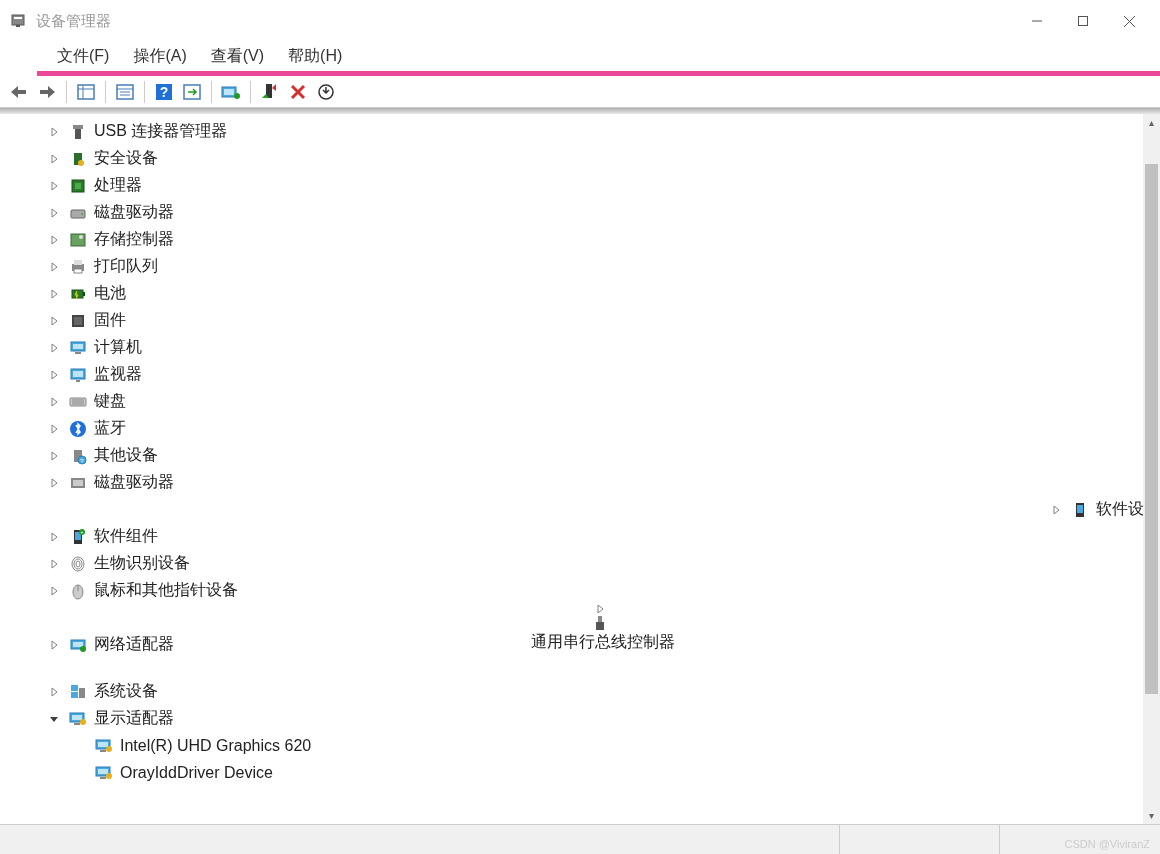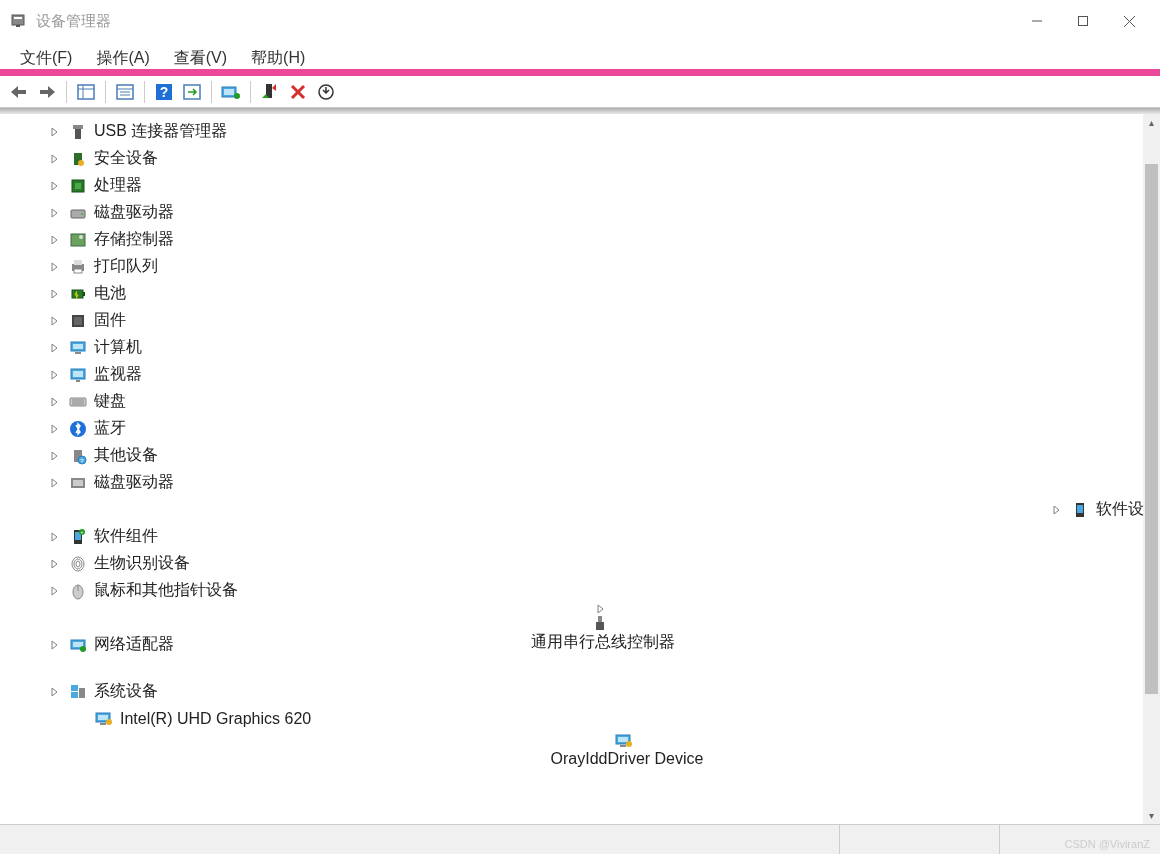--- a/index.html
+++ b/index.html
@@ -4,21 +4,21 @@
 <style>
 * { margin: 0; padding: 0; box-sizing: border-box; font-family: "Microsoft YaHei", "Segoe UI", sans-serif; }
 body { background: #fff; width: 1160px; height: 854px; overflow: hidden; display: flex; flex-direction: column; }
 
 .titlebar { height: 42px; display: flex; align-items: center; padding: 0 8px; background: #fff; }
 .titlebar .app-icon { width: 20px; height: 20px; margin-right: 8px; display: flex; align-items: center; justify-content: center; }
 .titlebar .title { font-size: 15px; color: #999; flex: 1; }
 .win-controls { display: flex; gap: 0; }
 .win-btn { width: 46px; height: 32px; display: flex; align-items: center; justify-content: center; color: #888; cursor: pointer; }
 
-.menubar { height: 34px; display: flex; padding: 0 8px; border-bottom: 7px solid #ec4899; }
+.menubar { height: 34px; display: flex; align-items: center; padding: 0 8px; border-bottom: 5px solid #ec4899; margin-left: 37px; }
 .menu-item { padding: 6px 12px; font-size: 16px; color: #333; cursor: pointer; }
 
 .toolbar { height: 32px; display: flex; align-items: center; padding: 2px 6px; border-bottom: 1px solid #ccc; gap: 2px; }
 .tb-btn { width: 26px; height: 26px; display: flex; align-items: center; justify-content: center; cursor: pointer; border: 1px solid transparent; }
 .tb-sep { width: 1px; height: 22px; background: #ccc; margin: 0 4px; }
 
 .top-border { height: 6px; background: linear-gradient(#b0b0b0, #e8e8e8); }
 
 .tree-container { flex: 1; overflow-y: auto; padding: 4px 0 4px 20px; position: relative; }
 .tree-item { display: flex; align-items: center; height: 27px; cursor: pointer; }
@@ -454,32 +454,48 @@
       </span>
       <span class="tree-icon">
         <svg width="18" height="18" viewBox="0 0 18 18">
           <rect x="2" y="2" width="7" height="6" fill="#4aa8e0"></rect>
           <rect x="10" y="5" width="6" height="10" fill="#888"></rect>
           <rect x="2" y="9" width="7" height="6" fill="#4aa8e0"></rect>
         </svg>
       </span>
       <span class="tree-label">系统设备</span>
     </div>
-    <div class="tree-item child" style="padding-left: 74px;">
+    <div class="tree-item" style="padding-left: 26px;">
+      <span class="tree-toggle">
+        <svg width="10" height="10">
+          <path d="M1 3 L9 3 L5 8 Z" fill="#404040"></path>
+        </svg>
+      </span>
       <span class="tree-icon">
         <svg width="18" height="18" viewBox="0 0 18 18">
           <rect x="1" y="3" width="14" height="9" fill="#4aa8e0" stroke="#2a7db8"></rect>
           <rect x="3" y="5" width="10" height="5" fill="#bde4f7"></rect>
           <rect x="5" y="13" width="6" height="2" fill="#888"></rect>
           <circle cx="14" cy="12" r="3" fill="#e8b020"></circle>
         </svg>
       </span>
+      <span class="tree-label">显示适配器</span>
+    </div>
+    <div class="tree-item child" style="padding-left: 74px;">
+      <span class="tree-icon">
+        <svg width="18" height="18" viewBox="0 0 18 18">
+          <rect x="1" y="3" width="14" height="9" fill="#4aa8e0" stroke="#2a7db8"></rect>
+          <rect x="3" y="5" width="10" height="5" fill="#bde4f7"></rect>
+          <rect x="5" y="13" width="6" height="2" fill="#888"></rect>
+          <circle cx="14" cy="12" r="3" fill="#e8b020"></circle>
+        </svg>
+      </span>
       <span class="tree-label">Intel(R) UHD Graphics 620</span>
     </div>
-    <div class="tree-item child" style="padding-left: 74px; flex-direction: column;">
+    <div class="tree-item child" style="padding-left: 74px;">
       <span class="tree-icon">
         <svg width="18" height="18" viewBox="0 0 18 18">
           <rect x="1" y="3" width="14" height="9" fill="#4aa8e0" stroke="#2a7db8"></rect>
           <rect x="3" y="5" width="10" height="5" fill="#bde4f7"></rect>
           <rect x="5" y="13" width="6" height="2" fill="#888"></rect>
           <circle cx="14" cy="12" r="3" fill="#e8b020"></circle>
         </svg>
       </span>
       <span class="tree-label">OrayIddDriver Device</span>
     </div>

